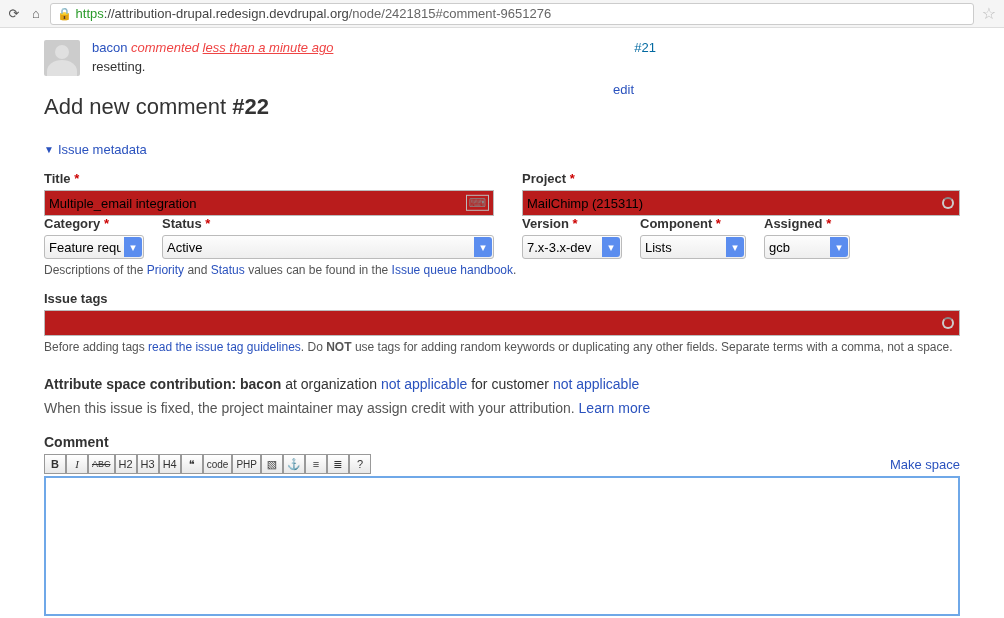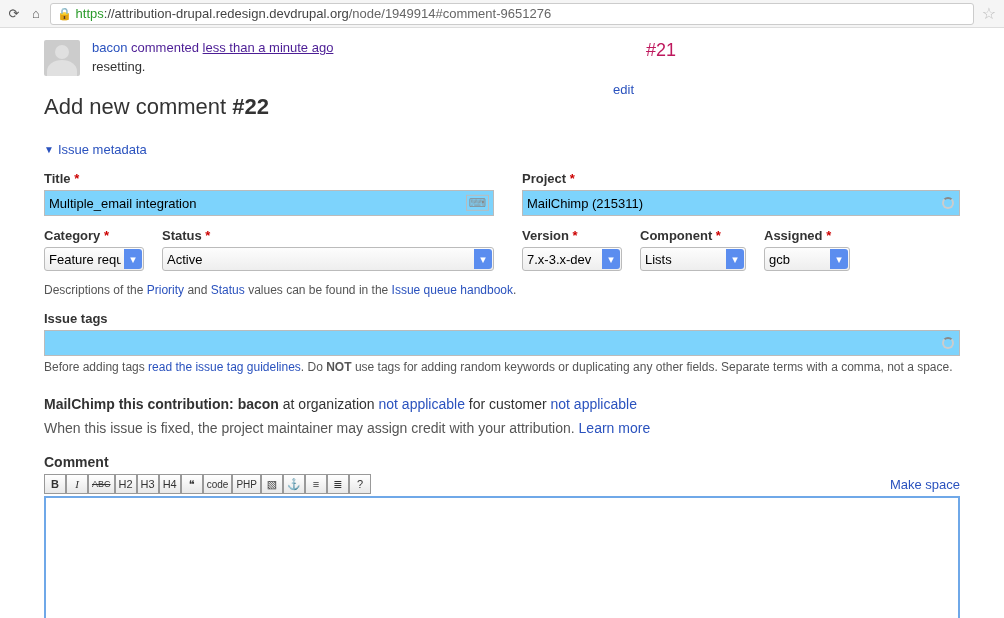--- a/index.html
+++ b/index.html
@@ -17,42 +17,42 @@
   .page { padding: 12px 44px 0 44px; width: 1004px; }
 
   
   .comment-block { display: flex; gap: 12px; margin-bottom: 18px; position: relative; }
   .avatar { width: 36px; height: 36px; background: #ccc; border-radius: 2px; position: relative; overflow: hidden; flex: none; }
   .avatar::before { content:""; position:absolute; top:5px; left:50%; transform:translateX(-50%); width:14px; height:14px; background:#e0e0e0; border-radius:50%; }
   .avatar::after { content:""; position:absolute; bottom:-6px; left:50%; transform:translateX(-50%); width:30px; height:22px; background:#e0e0e0; border-radius:50% 50% 0 0; }
   .comment-body { flex: 1; }
   .comment-header { font-size: 13px; margin-bottom: 4px; }
   .username-link { color: #2a52be; }
-  .comment-meta-italic { color: #4c1d95; text-align: center; }
+  .comment-meta-italic { font-style: italic; color: #ef4444; text-align: center; }
   .comment-meta-italic .underline { text-decoration: underline; }
   .comment-text { font-size: 13px; }
-  .comment-num { position: absolute; right: 284px; top: 0; color: #be185d; font-size: 18px; }
+  .comment-num { position: absolute; right: 304px; top: 0; color: #0369a1; font-size: 13px; }
   .comment-edit { position: absolute; right: 326px; top: 42px; color: #2a52be; font-size: 13px; cursor: pointer; }
 
   
   h2.add-comment { font-size: 22px; font-weight: normal; margin: 8px 0 22px 0; }
   h2.add-comment b { font-weight: bold; text-align: center; }
 
   
   .fieldset-legend { color: #2a52be; font-size: 13px; cursor: pointer; display: flex; align-items: center; gap: 4px; margin-bottom: 14px; }
   .fieldset-legend .tri { font-size: 10px; }
 
   
-  .form-row { display: flex; gap: 28px; margin-bottom: 12px; }
+  .form-row { display: flex; gap: 28px; margin-bottom: 0; }
   .col-left { width: 450px; }
   .col-right { flex: 1; }
   .inline-group { display: flex; gap: 18px; }
   label.field-label { display: block; font-weight: bold; font-size: 13px; margin-bottom: 4px; }
   .req { color: #c00; }
-  input.text, select { font-size: 13px; padding: 3px 4px; border: 1px solid #bbb; background: #7dd3fc; font-family: inherit; }
+  input.text, select { font-size: 13px; padding: 3px 4px; border: 1px solid #bbb; background: #b91c1c; font-family: inherit; }
   input.text { width: 100%; height: 26px; }
   .title-input-wrap { position: relative; }
   .title-input-wrap .kb-icon { position: absolute; right: 5px; top: 50%; transform: translateY(-50%); color: #888; font-size: 12px; border:1px solid #bbb; padding:0 2px; line-height:1.2;}
   .project-wrap { position: relative; border-radius: 10px; }
   .project-wrap .spinner { position:absolute; right:6px; top:50%; transform:translateY(-50%); width:12px; height:12px; border:2px solid #ccc; border-top-color:#888; border-radius:50%; }
   select { height: 24px; background: linear-gradient(#fdfdfd,#eee); border-radius: 3px; }
   .mac-select { appearance: none; -webkit-appearance: none; padding-right: 22px; position: relative; }
   .select-wrap { position: relative; display: inline-block; }
   .select-wrap::after { content: "▾"; position: absolute; right: 2px; top: 2px; width: 18px; height: 20px; background: #5b8def; color: #fff; font-size: 11px; display: flex; align-items: center; justify-content: center; border-radius: 0 3px 3px 0; pointer-events: none; }
 
@@ -88,21 +88,21 @@
   a { text-decoration: none; }
 </style>
 </head>
 <body>
 
 <div class="browser-bar">
   <div class="bb-icon">⟳</div>
   <div class="bb-icon">⌂</div>
   <div class="url-bar">
     <span class="bb-lock">🔒</span>&nbsp;
-    <span class="secure">https</span><span>://attribution-drupal.redesign.devdrupal.org</span><span class="path">/node/1949914#comment-9651276</span>
+    <span class="secure">https</span><span>://attribution-drupal.redesign.devdrupal.org</span><span class="path">/node/2421815#comment-9651276</span>
   </div>
   <div class="bb-star">☆</div>
 </div>
 
 <div class="page">
 
   <div class="comment-block">
     <div class="avatar"></div>
     <div class="comment-body">
       <div class="comment-header">
@@ -180,21 +180,21 @@
     <div class="tags-input-wrap">
       <input class="text" value="" style="">
       <span class="spinner"></span>
     </div>
   </div>
   <div class="help-text issue-tags-help">
     <span>Before adding tags </span><a href="#">read the issue tag guidelines</a><span>. Do </span><b>NOT</b><span> use tags for adding random keywords or duplicating any other fields. Separate terms with a comma, not a space.</span>
   </div>
 
   <div class="attribution">
-    <b><span>MailChimp this contribution:</span> <span>bacon</span></b><span> at organization </span>
+    <b><span>Attribute space contribution:</span> <span>bacon</span></b><span> at organization </span>
     <a href="#" class="link">not applicable</a>
     <span> for customer </span>
     <a href="#" class="link">not applicable</a>
   </div>
   <div class="attribution-help">
     <span>When this issue is fixed, the project maintainer may assign credit with your attribution. </span><a href="#">Learn more</a>
   </div>
 
   <div class="comment-section">
     <div class="comment-label">Comment</div>

